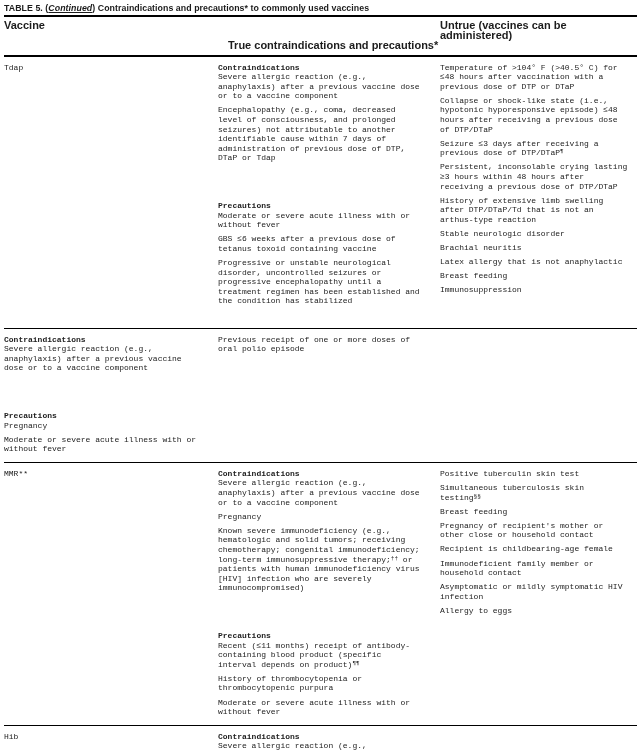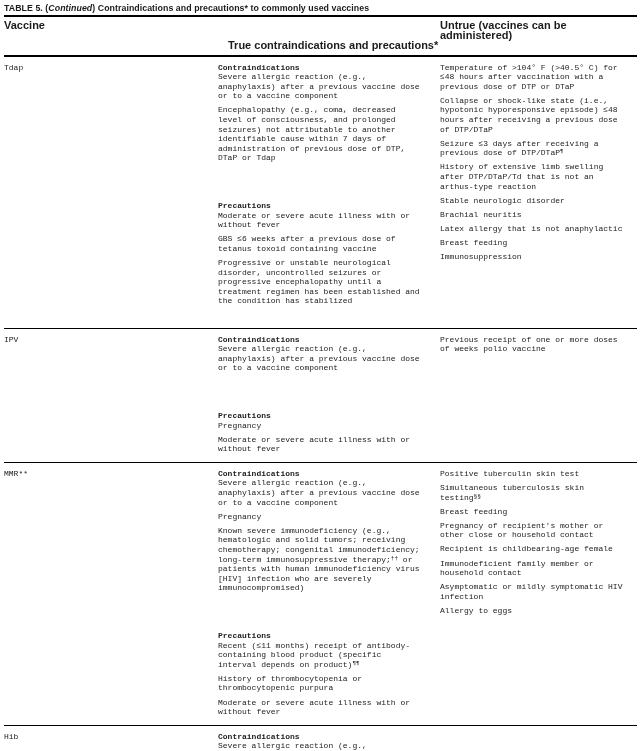--- a/index.html
+++ b/index.html
@@ -12,21 +12,21 @@
     width:640px;height:751px;overflow:hidden;
     font-family:"Liberation Sans","DejaVu Sans",sans-serif;
     color:var(--text);
     -webkit-font-smoothing:antialiased;
   }
   .page{padding:2px 3px 0 4px;}
   .title{
     font-size:8.8px;font-weight:bold;letter-spacing:.05px;
     padding:1px 0 2px 0;white-space:nowrap;
   }
-  .title .ital{font-style:italic;}
+  .title .ital{font-style:italic;text-decoration:underline;}
   .vtable{width:633px;border-bottom:2px solid var(--border);}
   .thead{
     display:grid;grid-template-columns:214px 222px 1fr;
     border-top:2px solid var(--border);
     border-bottom:2px solid var(--border);
     font-weight:bold;font-size:11px;line-height:9.6px;
     padding:4px 0 4px 0;
   }
   .thead .hcell{padding:0;}
   .thead .h-true{padding-left:10px;margin-top:20px;}
@@ -75,41 +75,39 @@
             <div class="para">Encephalopathy (e.g., coma, decreased level of consciousness, and prolonged seizures) not attributable to another identifiable cause within 7 days of administration of previous dose of DTP, DTaP or Tdap</div>
             <div class="para heading">Precautions</div>
             <div class="para tight">Moderate or severe acute illness with or without fever</div>
             <div class="para">GBS ≤6 weeks after a previous dose of tetanus toxoid containing vaccine</div>
             <div class="para">Progressive or unstable neurological disorder, uncontrolled seizures or progressive encephalopathy until a treatment regimen has been established and the condition has stabilized</div>
           </div>
           <div class="cell untrue-cell">
             <div class="para">Temperature of &gt;104° F (&gt;40.5° C) for ≤48 hours after vaccination with a previous dose of DTP or DTaP</div>
             <div class="para">Collapse or shock-like state (i.e., hypotonic hyporesponsive episode) ≤48 hours after receiving a previous dose of DTP/DTaP</div>
             <div class="para">Seizure ≤3 days after receiving a previous dose of DTP/DTaP<sup>¶</sup></div>
+            <div class="para">Persistent, inconsolable crying lasting ≥3 hours within 48 hours after receiving a previous dose of DTP/DTaP</div>
             <div class="para">History of extensive limb swelling after DTP/DTaP/Td that is not an arthus-type reaction</div>
             <div class="para">Stable neurologic disorder</div>
             <div class="para">Brachial neuritis</div>
             <div class="para">Latex allergy that is not anaphylactic</div>
             <div class="para">Breast feeding</div>
             <div class="para">Immunosuppression</div>
           </div>
         </div>
         <div class="trow row-1">
-          <div class="cell vaccine-cell">
-            <div class="para">IPV</div>
-          </div>
           <div class="cell true-cell">
             <div class="para heading">Contraindications</div>
             <div class="para tight">Severe allergic reaction (e.g., anaphylaxis) after a previous vaccine dose or to a vaccine component</div>
             <div class="para heading">Precautions</div>
             <div class="para tight">Pregnancy</div>
             <div class="para">Moderate or severe acute illness with or without fever</div>
           </div>
           <div class="cell untrue-cell">
-            <div class="para">Previous receipt of one or more doses of weeks polio vaccine</div>
+            <div class="para">Previous receipt of one or more doses of oral polio episode</div>
           </div>
         </div>
         <div class="trow row-2">
           <div class="cell vaccine-cell">
             <div class="para">MMR**</div>
           </div>
           <div class="cell true-cell">
             <div class="para heading">Contraindications</div>
             <div class="para tight">Severe allergic reaction (e.g., anaphylaxis) after a previous vaccine dose or to a vaccine component</div>
             <div class="para">Pregnancy</div>

